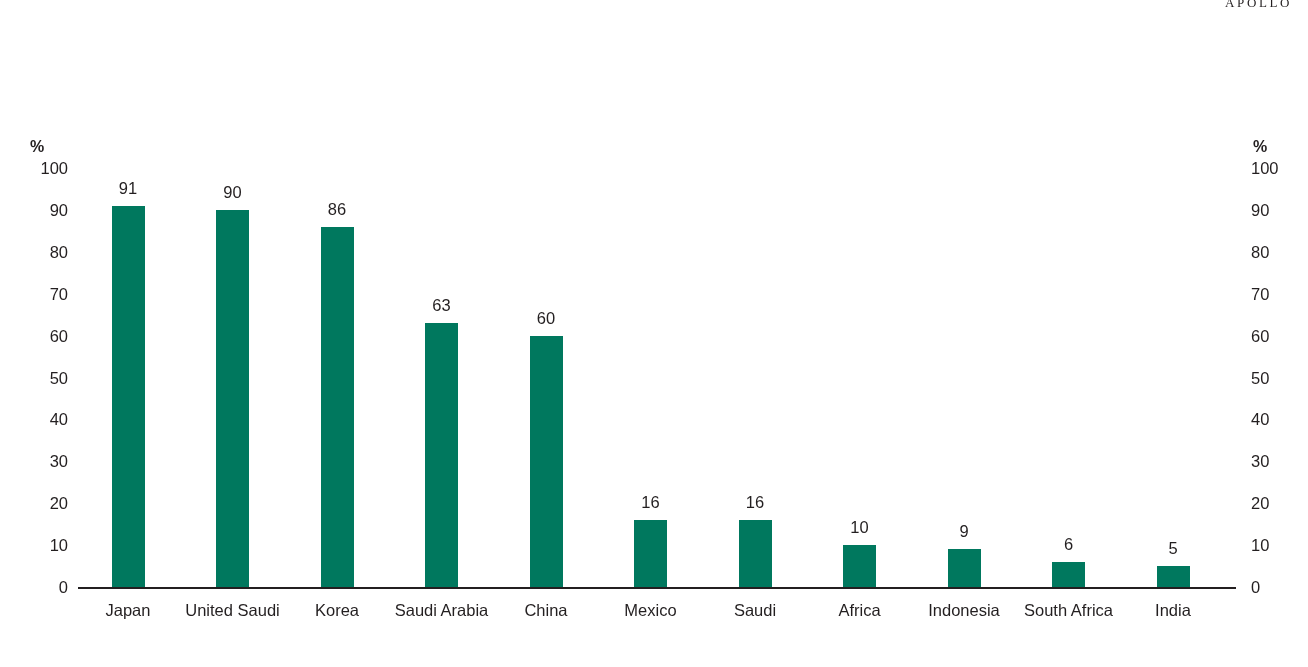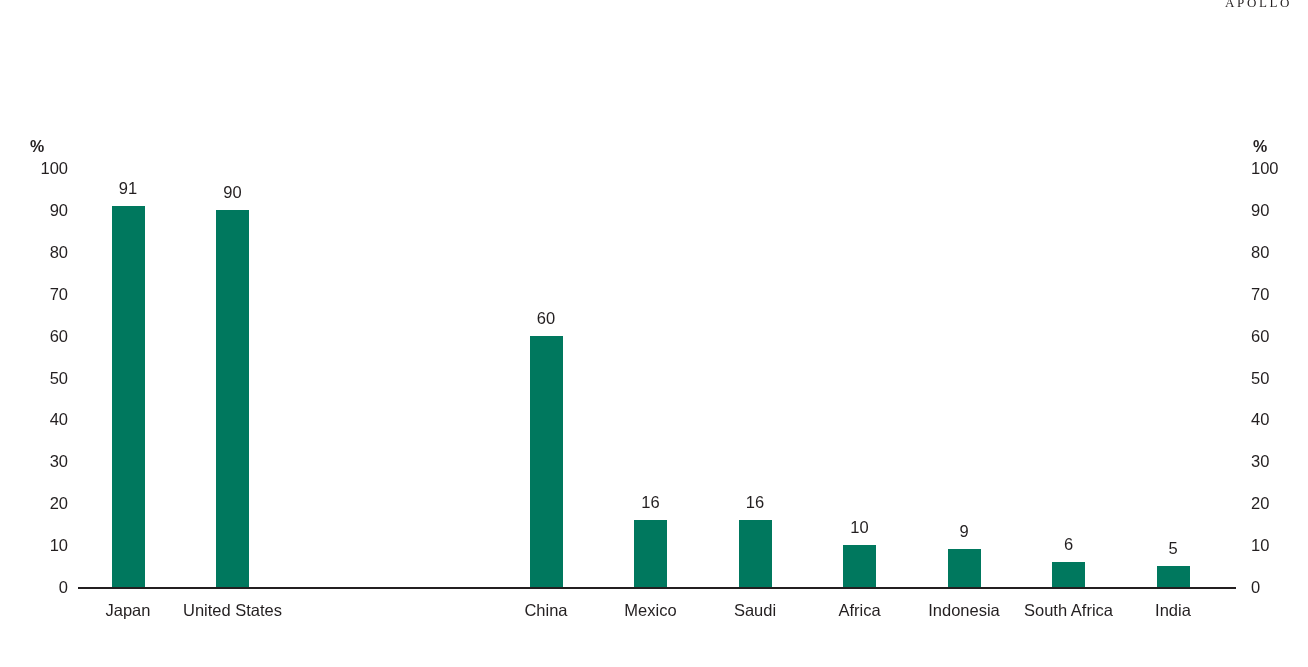--- a/index.html
+++ b/index.html
@@ -120,21 +120,31 @@
 
     <div class="plot" id="plot">
         <div class="bar-group" style="left: 111.5px; width: 33px;">
           <div class="bar" style="top: 205.71px; height: 381.29px; background: rgb(0, 120, 94);"></div>
           <div class="bar-value" style="top: 179.71px;">91</div>
           <div class="cat-label">Japan</div>
         </div>
         <div class="bar-group" style="left: 216px; width: 33px;">
           <div class="bar" style="top: 209.9px; height: 377.1px; background: rgb(0, 120, 94);"></div>
           <div class="bar-value" style="top: 183.9px;">90</div>
-          <div class="cat-label">United States</div>
+          <div class="cat-label">United Saudi</div>
+        </div>
+        <div class="bar-group" style="left: 320.5px; width: 33px;">
+          <div class="bar" style="top: 226.66px; height: 360.34px; background: rgb(0, 120, 94);"></div>
+          <div class="bar-value" style="top: 200.66px;">86</div>
+          <div class="cat-label">Korea</div>
+        </div>
+        <div class="bar-group" style="left: 425px; width: 33px;">
+          <div class="bar" style="top: 323.03px; height: 263.97px; background: rgb(0, 120, 94);"></div>
+          <div class="bar-value" style="top: 297.03px;">63</div>
+          <div class="cat-label">Saudi Arabia</div>
         </div>
         <div class="bar-group" style="left: 529.5px; width: 33px;">
           <div class="bar" style="top: 335.6px; height: 251.4px; background: rgb(0, 120, 94);"></div>
           <div class="bar-value" style="top: 309.6px;">60</div>
           <div class="cat-label">China</div>
         </div>
         <div class="bar-group" style="left: 634px; width: 33px;">
           <div class="bar" style="top: 519.96px; height: 67.04px; background: rgb(0, 120, 94);"></div>
           <div class="bar-value" style="top: 493.96px;">16</div>
           <div class="cat-label">Mexico</div>

